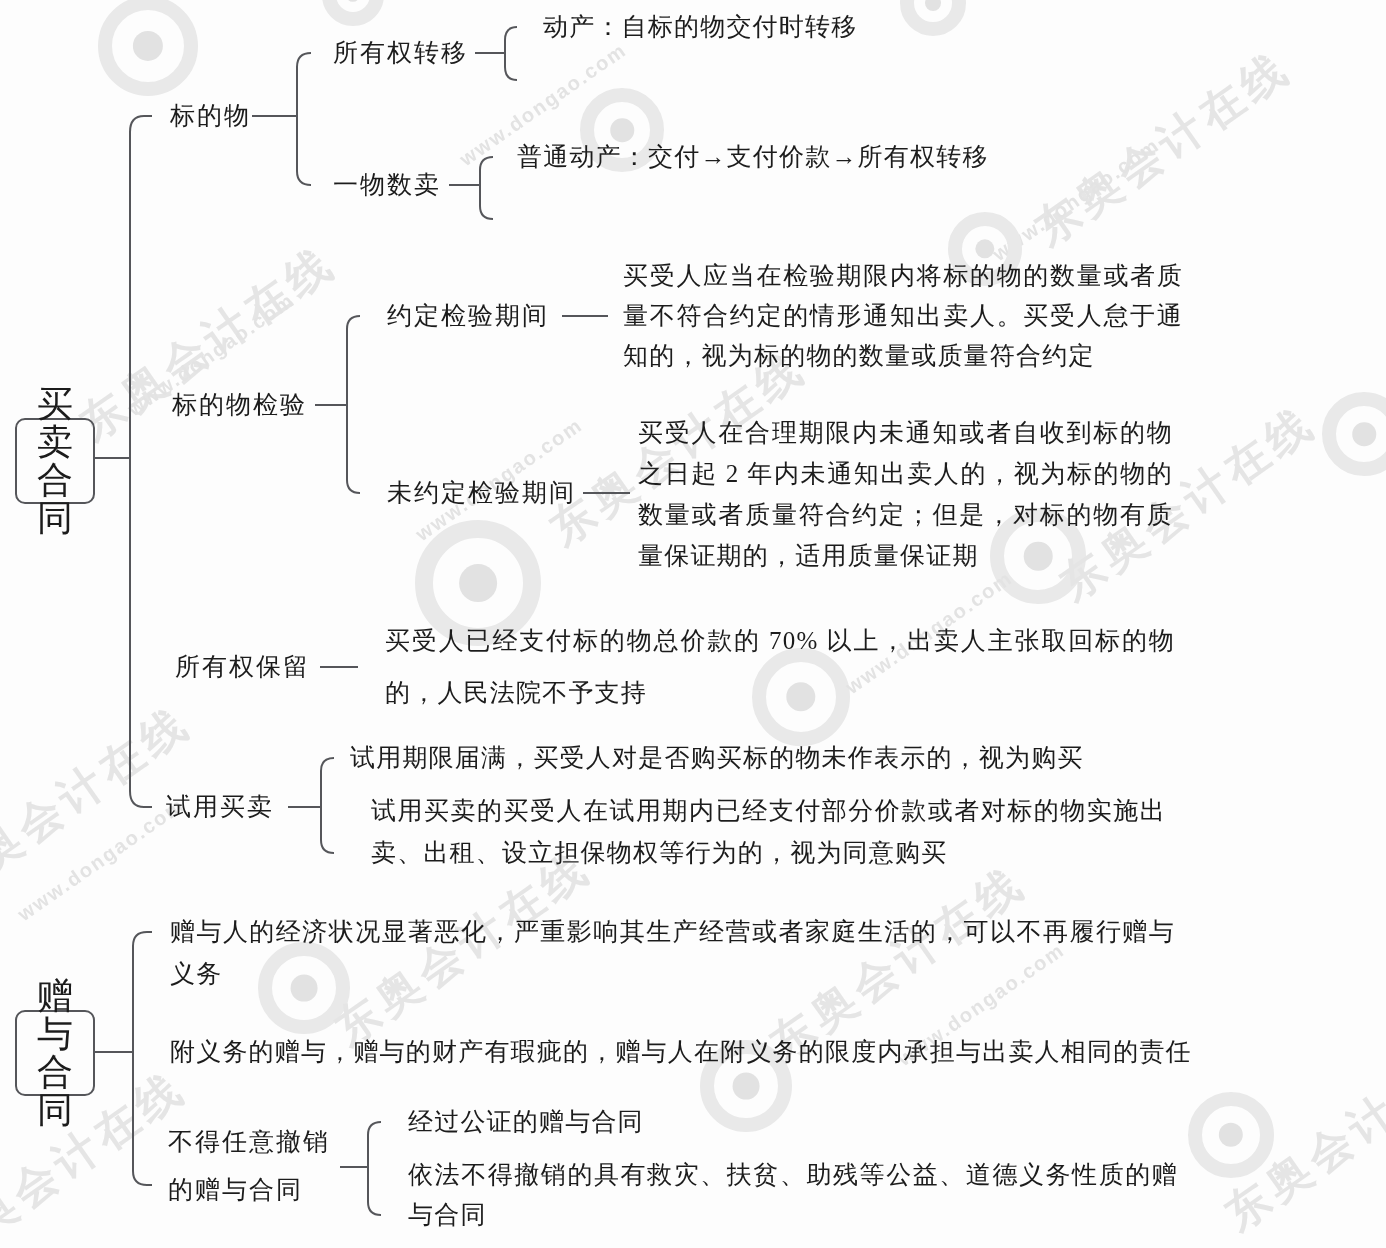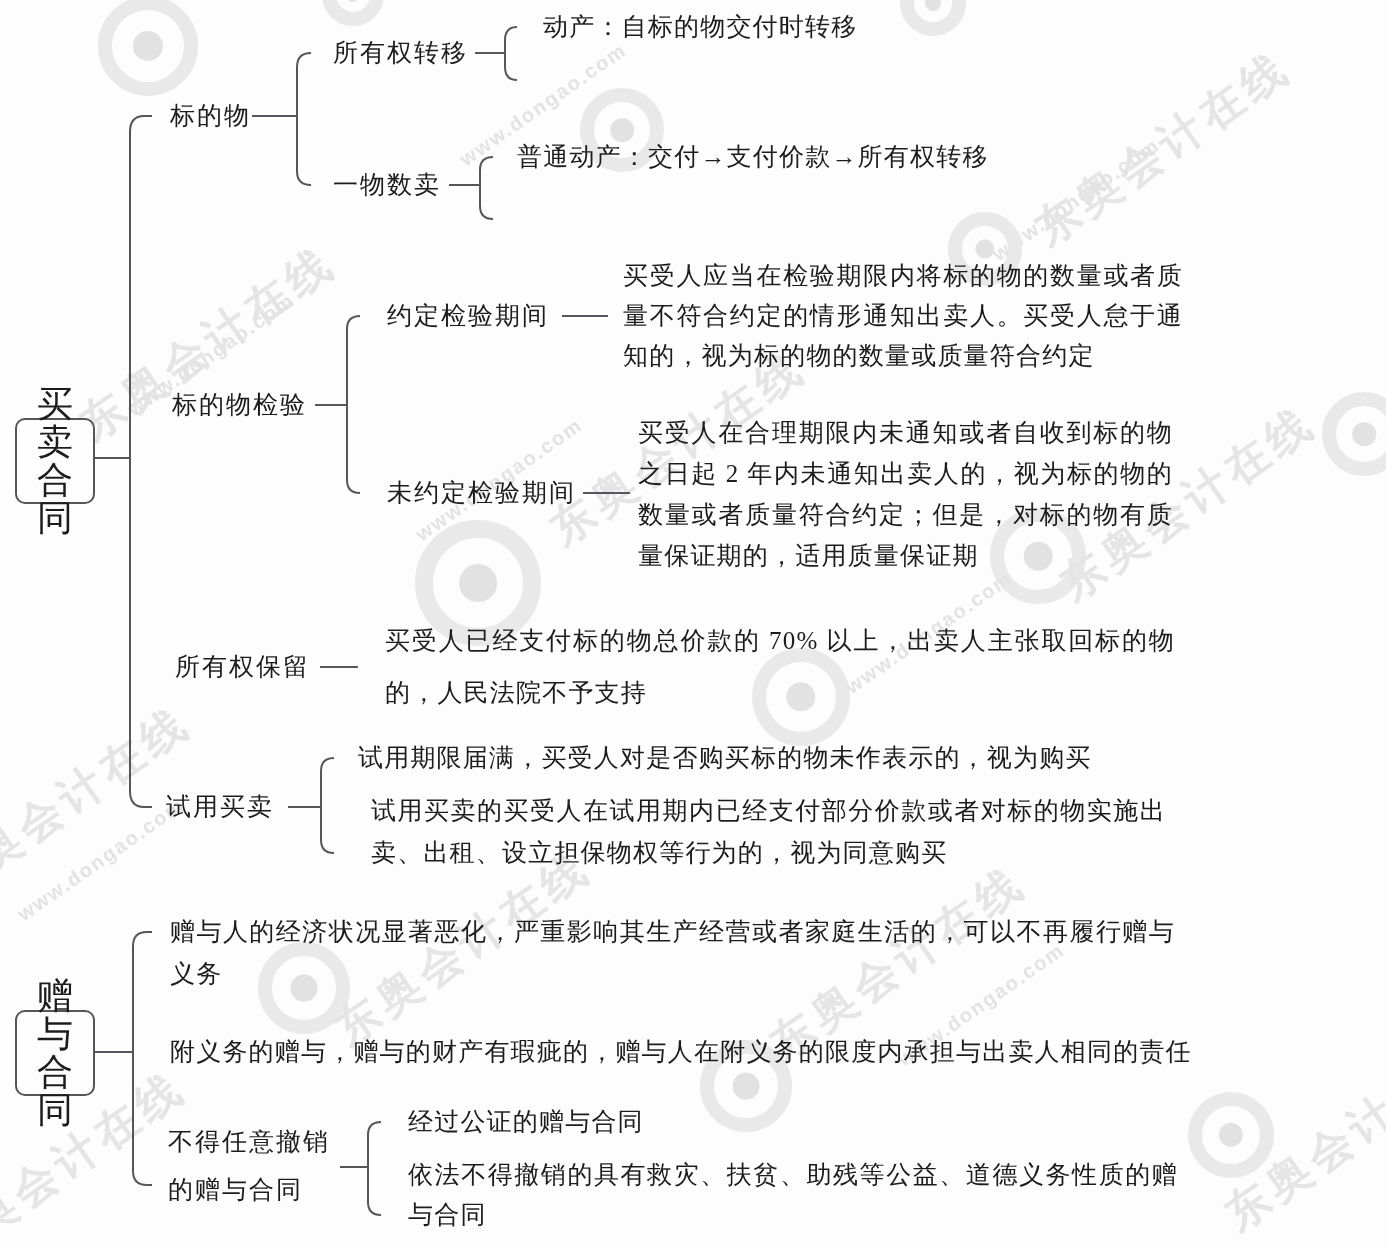--- a/index.html
+++ b/index.html
@@ -129,21 +129,21 @@
   <div class="t label" style="left:172px;top:392px;">标的物检验</div>
   <div class="t label" style="left:387px;top:303px;">约定检验期间</div>
   <div class="t block" style="left:623px;top:256px;width:560px;line-height:40px;">买受人应当在检验期限内将标的物的数量或者质量不符合约定的情形通知出卖人。买受人怠于通知的，视为标的物的数量或质量符合约定</div>
   <div class="t label" style="left:387px;top:480px;">未约定检验期间</div>
   <div class="t block" style="left:638px;top:412px;width:535px;line-height:41px;">买受人在合理期限内未通知或者自收到标的物之日起 2 年内未通知出卖人的，视为标的物的数量或者质量符合约定；但是，对标的物有质量保证期的，适用质量保证期</div>
 
   <div class="t label" style="left:175px;top:654px;">所有权保留</div>
   <div class="t block" style="left:385px;top:615px;width:790px;line-height:52px;">买受人已经支付标的物总价款的 70% 以上，出卖人主张取回标的物的，人民法院不予支持</div>
 
   <div class="t label" style="left:166px;top:794px;">试用买卖</div>
-  <div class="t" style="left:358px;top:745px;">试用期限届满，买受人对是否购买标的物未作表示的，视为购买</div>
+  <div class="t" style="left:350px;top:745px;">试用期限届满，买受人对是否购买标的物未作表示的，视为购买</div>
   <div class="t block" style="left:371px;top:790px;width:795px;line-height:42px;">试用买卖的买受人在试用期内已经支付部分价款或者对标的物实施出卖、出租、设立担保物权等行为的，视为同意购买</div>
 
   <div class="rootbox" style="left:15px;top:1010px;">
     <div class="inner">赠与合同</div>
   </div>
 
   <div class="t block" style="left:170px;top:911px;width:1005px;line-height:42px;">赠与人的经济状况显著恶化，严重影响其生产经营或者家庭生活的，可以不再履行赠与义务</div>
   <div class="t" style="left:170px;top:1039px;">附义务的赠与，赠与的财产有瑕疵的，赠与人在附义务的限度内承担与出卖人相同的责任</div>
 
   <div class="t label block" style="left:168px;top:1118px;width:166px;line-height:48px;text-align:left;">不得任意撤销的赠与合同</div>

